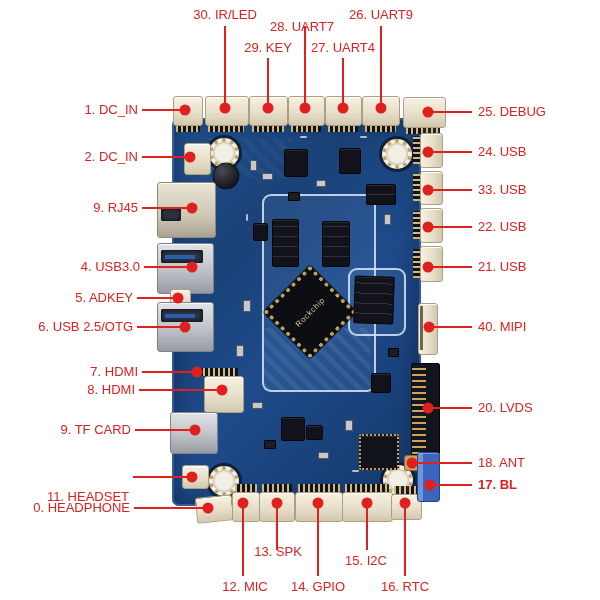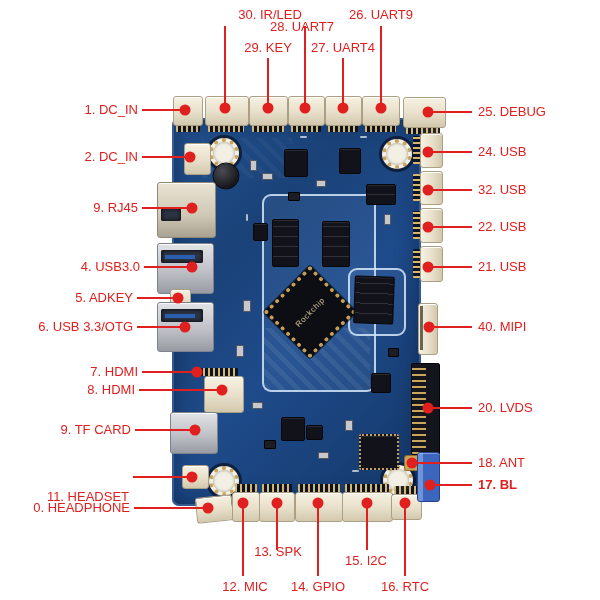--- a/index.html
+++ b/index.html
@@ -164,42 +164,42 @@
   <div class="cn cnv" style="left:420px;top:133px;width:21px;height:33px;"></div>
   <div class="cn cnv" style="left:420px;top:171px;width:21px;height:32px;"></div>
   <div class="cn cnv" style="left:420px;top:208px;width:21px;height:33px;"></div>
   <div class="cn cnv" style="left:420px;top:246px;width:21px;height:34px;"></div>
   <div class="cn cnv" style="left:418px;top:303px;width:18px;height:50px;"></div>
   <div class="abs" style="left:420px;top:306px;width:3px;height:44px;background:#6b6554;"></div>
   <div class="lvds"></div>
   <div class="ant"></div>
   <div class="bl"></div>
 
-  <div class="lbl lc" style="left:225px;top:15px;margin-left:45px;">30. IR/LED</div>
+  <div class="lbl lc" style="left:225px;top:15px;">30. IR/LED</div>
   <div class="lbl lc" style="left:268px;top:48px;">29. KEY</div>
   <div class="lbl lc" style="left:302px;top:15px;margin-top:12px;">28. UART7</div>
   <div class="lbl lc" style="left:343px;top:48px;">27. UART4</div>
   <div class="lbl lc" style="left:381px;top:15px;">26. UART9</div>
   <div class="vl" style="left:224px;top:26px;height:79px;"></div>
   <div class="vl" style="left:267px;top:58px;height:47px;"></div>
   <div class="vl" style="left:304px;top:26px;height:79px;"></div>
   <div class="vl" style="left:342px;top:58px;height:47px;"></div>
   <div class="vl" style="left:380px;top:26px;height:79px;"></div>
   <div class="dt" style="left:225px;top:108px;"></div>
   <div class="dt" style="left:268px;top:108px;"></div>
   <div class="dt" style="left:305px;top:108px;"></div>
   <div class="dt" style="left:343px;top:108px;"></div>
   <div class="dt" style="left:381px;top:108px;"></div>
 
   <div class="lbl ly lrt" style="right:462px;top:110px;">1. DC_IN</div>
   <div class="lbl ly lrt" style="right:462px;top:157px;">2. DC_IN</div>
   <div class="lbl ly lrt" style="right:462px;top:208px;">9. RJ45</div>
   <div class="lbl ly lrt" style="right:460px;top:267px;">4. USB3.0</div>
   <div class="lbl ly lrt" style="right:467px;top:298px;">5. ADKEY</div>
-  <div class="lbl ly lrt" style="right:467px;top:327px;">6. USB 3.3/OTG</div>
+  <div class="lbl ly lrt" style="right:467px;top:327px;">6. USB 2.5/OTG</div>
   <div class="lbl ly lrt" style="right:462px;top:372px;">7. HDMI</div>
   <div class="lbl ly lrt" style="right:465px;top:390px;">8. HDMI</div>
   <div class="lbl ly lrt" style="right:469px;top:430px;">9. TF CARD</div>
   <div class="lbl ly lrt" style="right:471px;top:497px;">11. HEADSET</div>
   <div class="lbl ly lrt" style="right:470px;top:508px;">0. HEADPHONE</div>
   <div class="hl" style="left:142px;top:109px;width:40px;"></div>
   <div class="hl" style="left:142px;top:156px;width:45px;"></div>
   <div class="hl" style="left:142px;top:207px;width:47px;"></div>
   <div class="hl" style="left:144px;top:266px;width:45px;"></div>
   <div class="hl" style="left:137px;top:297px;width:38px;"></div>
@@ -216,21 +216,21 @@
   <div class="dt" style="left:178px;top:298px;"></div>
   <div class="dt" style="left:185px;top:327px;"></div>
   <div class="dt" style="left:197px;top:372px;"></div>
   <div class="dt" style="left:222px;top:390px;"></div>
   <div class="dt" style="left:195px;top:430px;"></div>
   <div class="dt" style="left:192px;top:477px;"></div>
   <div class="dt" style="left:208px;top:508px;"></div>
 
   <div class="lbl ly" style="left:478px;top:112px;">25. DEBUG</div>
   <div class="lbl ly" style="left:478px;top:152px;">24. USB</div>
-  <div class="lbl ly" style="left:478px;top:190px;">32. USB</div>
+  <div class="lbl ly" style="left:478px;top:190px;">33. USB</div>
   <div class="lbl ly" style="left:478px;top:227px;">22. USB</div>
   <div class="lbl ly" style="left:478px;top:267px;">21. USB</div>
   <div class="lbl ly" style="left:478px;top:327px;">40. MIPI</div>
   <div class="lbl ly" style="left:478px;top:408px;">20. LVDS</div>
   <div class="lbl ly" style="left:478px;top:463px;">18. ANT</div>
   <div class="lbl ly" style="left:478px;top:485px;font-weight:bold;">17. BL</div>
   <div class="hl" style="left:433px;top:111px;width:39px;"></div>
   <div class="hl" style="left:433px;top:151px;width:39px;"></div>
   <div class="hl" style="left:433px;top:189px;width:39px;"></div>
   <div class="hl" style="left:433px;top:226px;width:39px;"></div>

